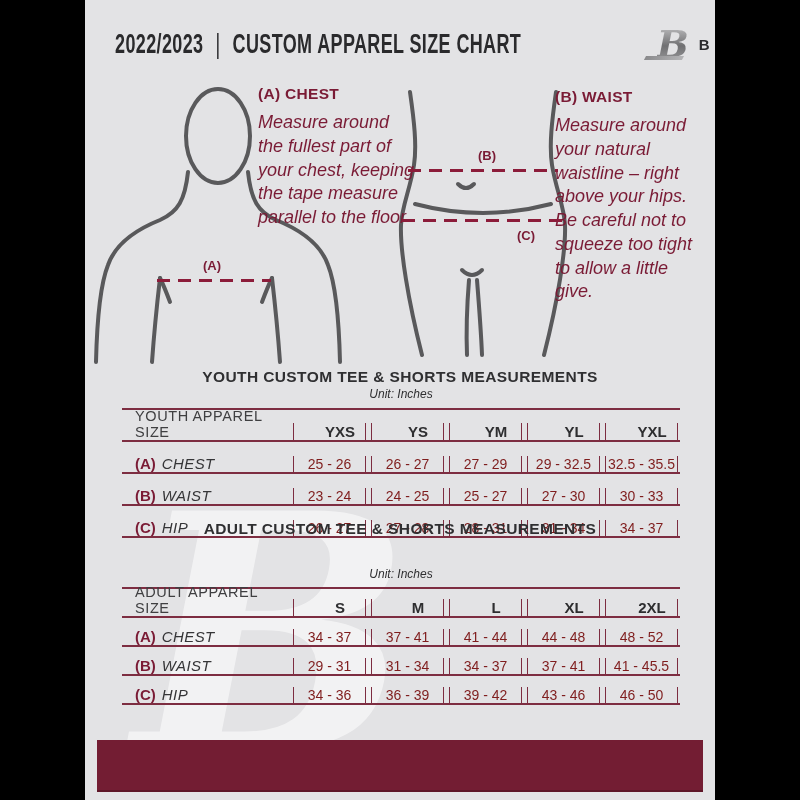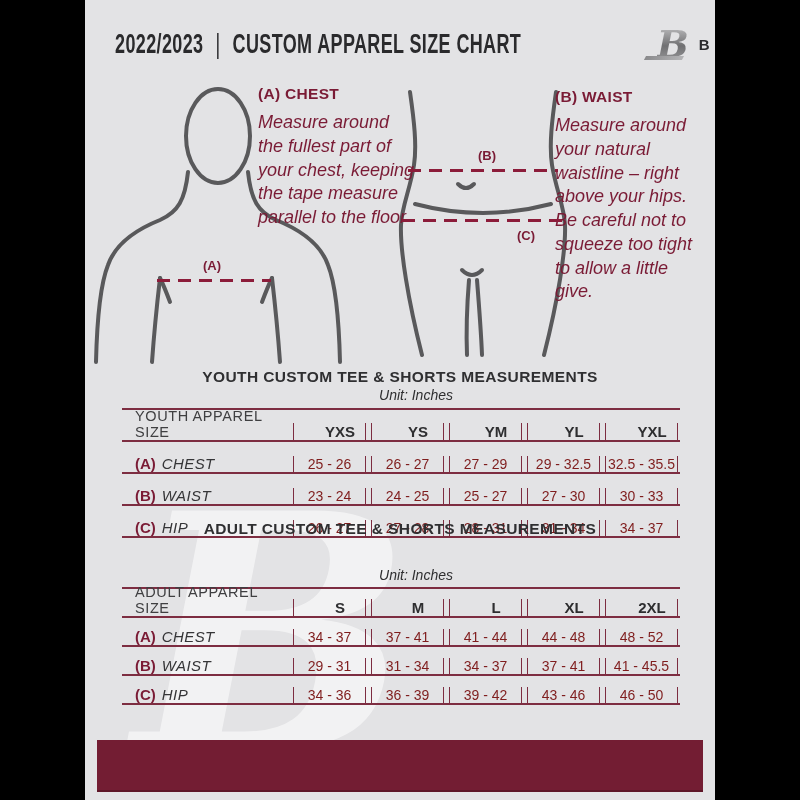--- a/index.html
+++ b/index.html
@@ -42,22 +42,22 @@
     background:repeating-linear-gradient(90deg,#8C1C3A 0 13px,transparent 13px 21px);}
   .marker{position:absolute;z-index:3;font-weight:800;font-size:13px;color:var(--maroon);}
 
   .guide-block{position:absolute;z-index:2;}
   .guide-h{font-weight:800;font-size:15.5px;color:var(--maroon);letter-spacing:0.3px;margin-bottom:8px;}
   .guide-p{font-style:italic;font-size:18px;line-height:1.32;color:var(--maroon);}
 
   
   .tbl-title{position:absolute;z-index:2;left:0;width:630px;text-align:center;font-weight:700;
     font-size:15.5px;color:#2F2F31;letter-spacing:0.4px;}
-  .tbl-unit{position:absolute;z-index:2;left:16px;width:630px;text-align:center;font-style:italic;
-    font-size:14px;color:#2F2F31;}
+  .tbl-unit{position:absolute;z-index:2;left:1px;width:630px;text-align:center;font-style:italic;
+    font-size:12px;color:#2F2F31;}
   .table{position:absolute;z-index:2;left:37px;width:558px;border-top:2px solid var(--tb);}
   .trow{display:flex;gap:5px;border-bottom:2px solid var(--tb);align-items:flex-end;}
   .t-youth .trow{height:32px;}
   .t-adult .trow{height:29px;}
   .c0{width:166px;display:flex;align-items:center;padding-left:13px;}
   .cv{width:73px;display:flex;align-items:center;justify-content:center;
     border-left:1.5px solid var(--tb);border-right:1.5px solid var(--tb);}
   .hdr-label{font-size:14.5px;color:#3F3F41;letter-spacing:0.6px;}
   .hdr-size{font-weight:700;font-size:15px;color:#2E2E30;margin-left:21px;}
   .row-prefix{font-weight:800;font-size:15px;color:var(--maroon);margin-right:6px;}

